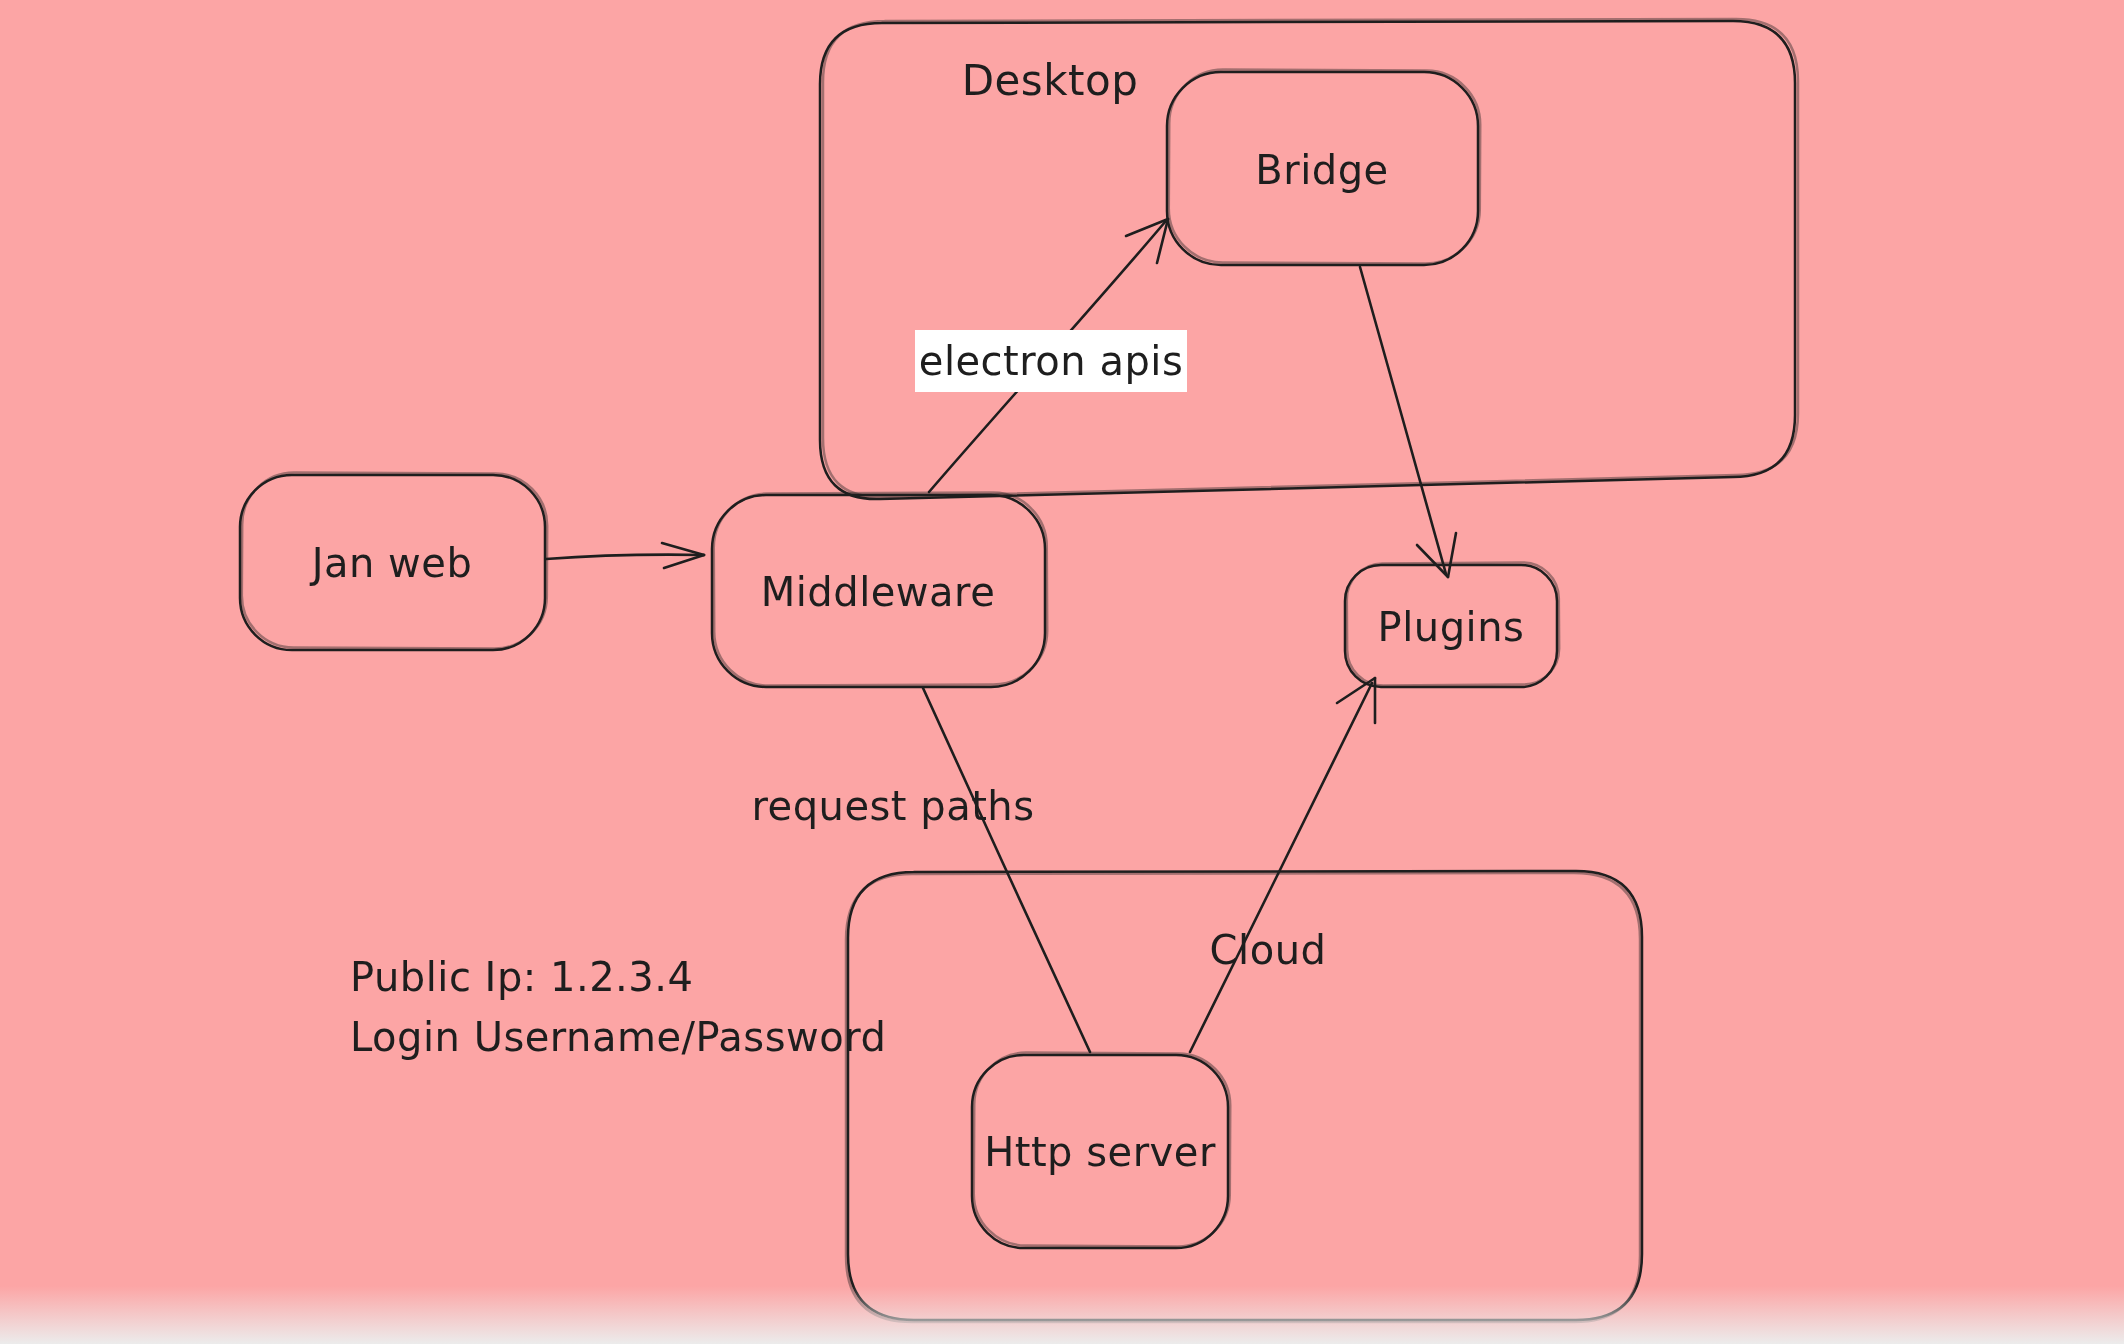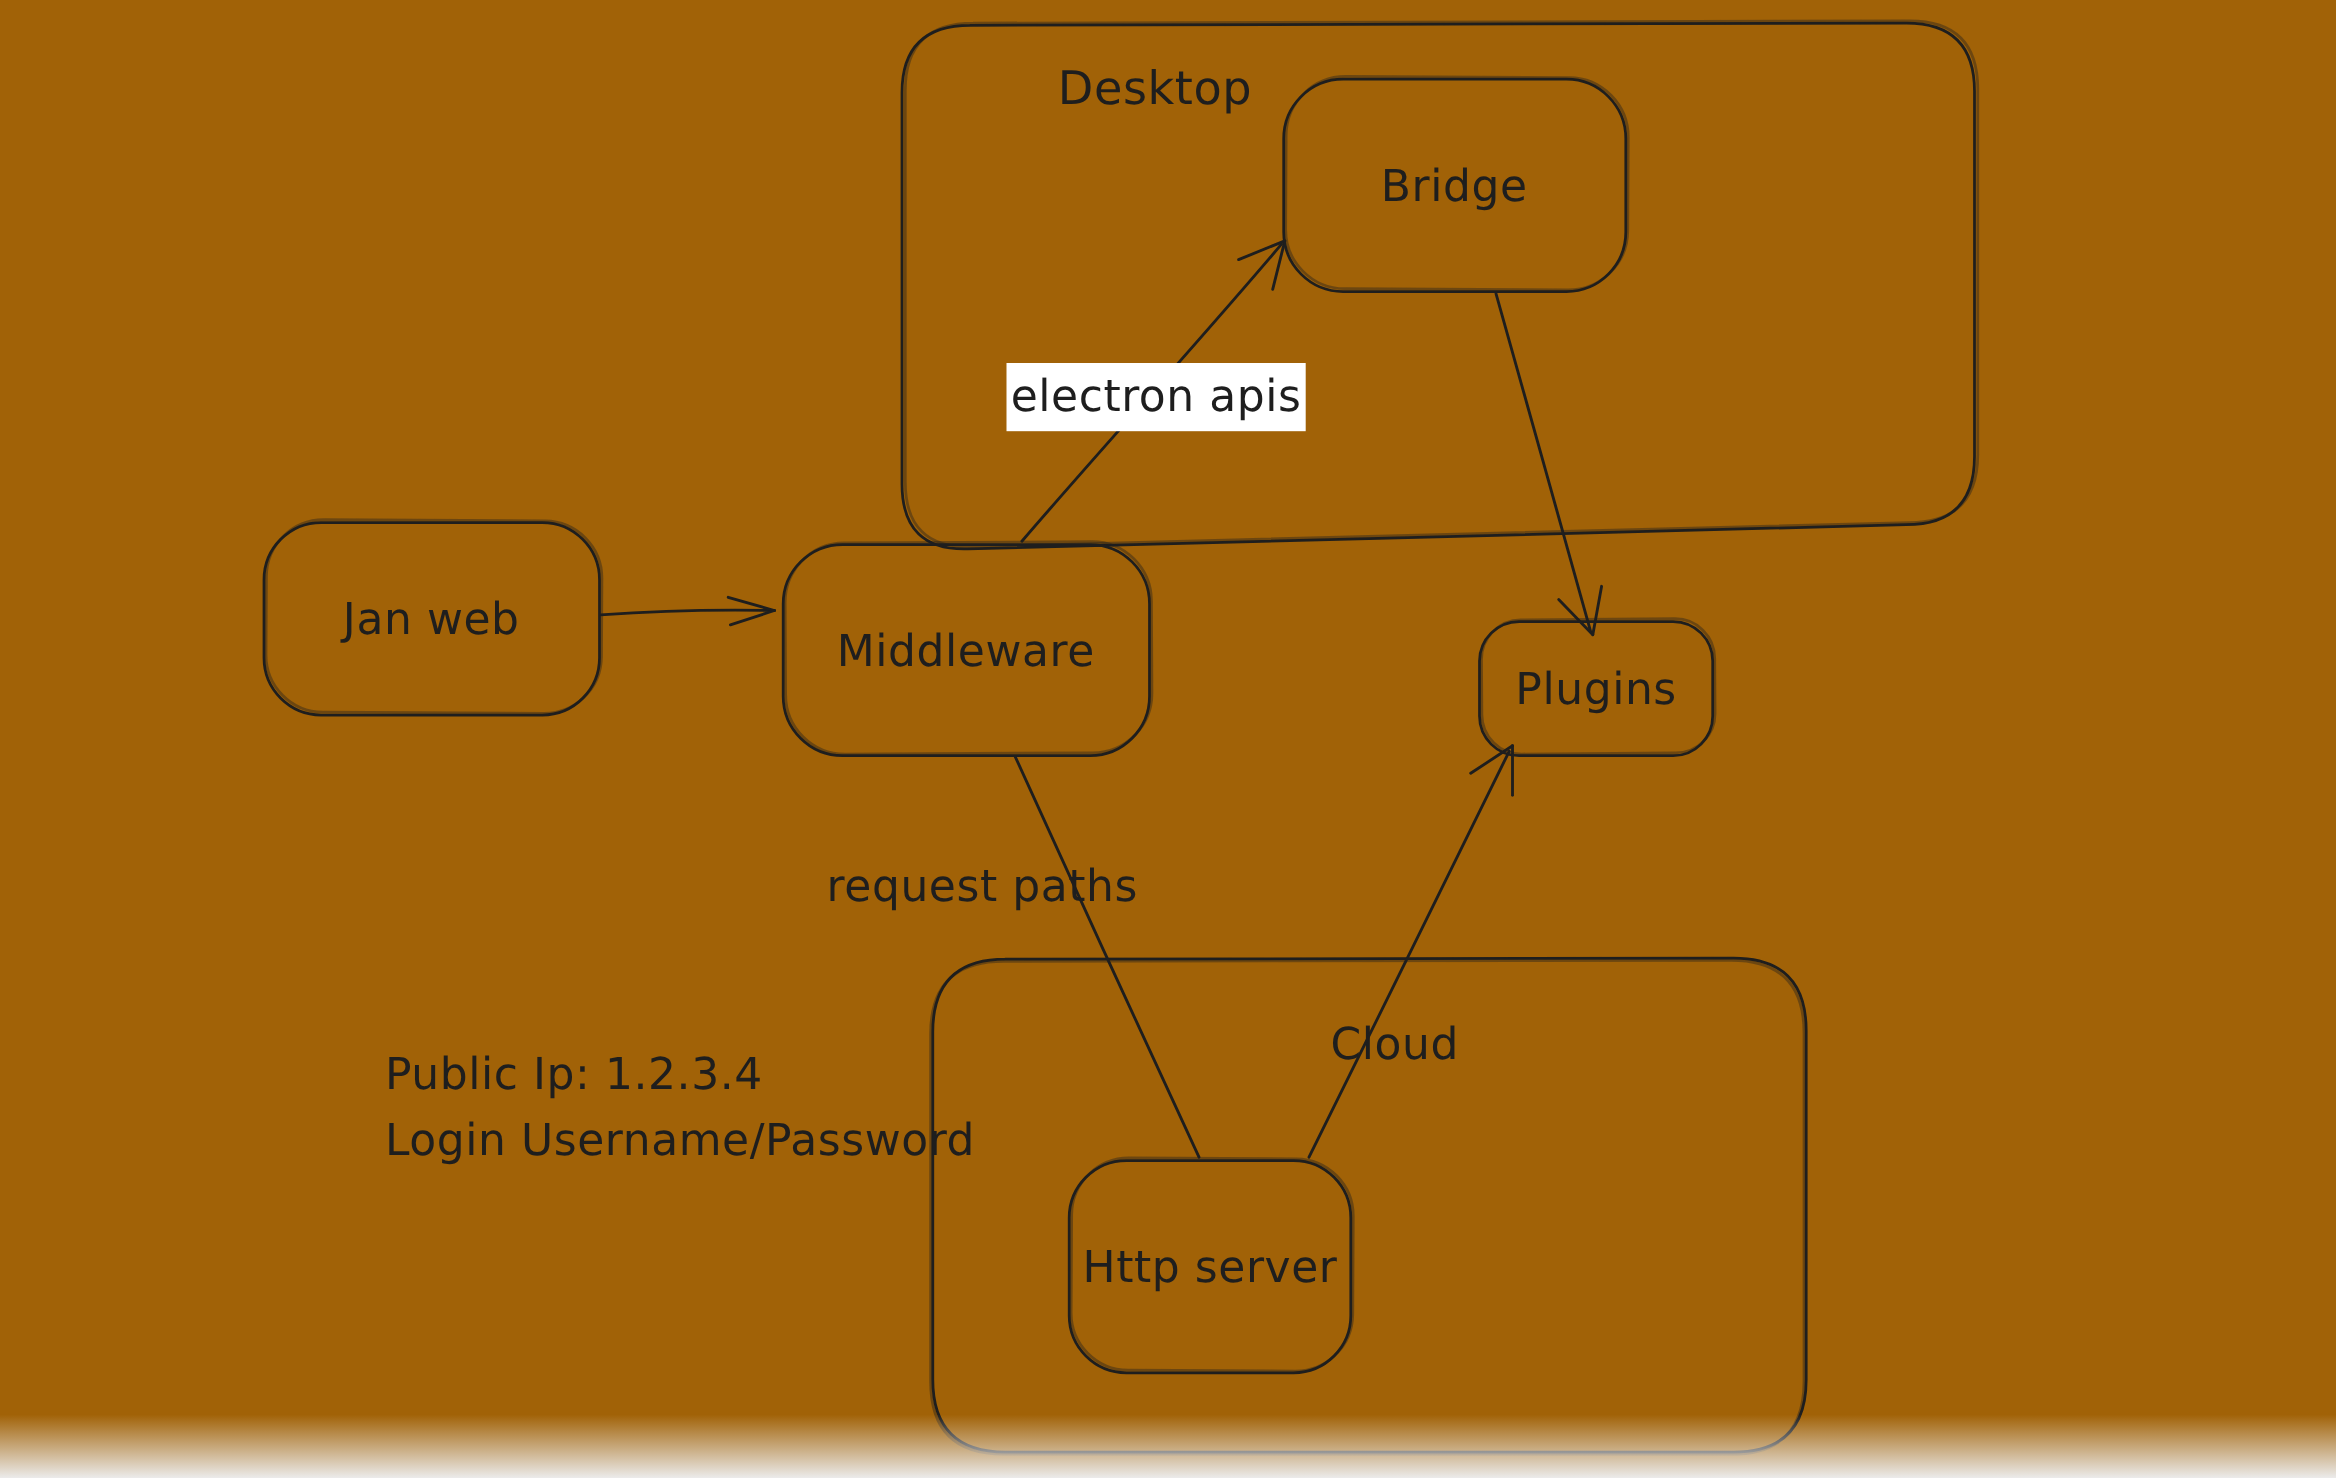--- a/index.html
+++ b/index.html
@@ -1,16 +1,16 @@
 <!DOCTYPE html>
 <html><head>
 <meta charset="utf-8">
 <style>
   html,body{margin:0;padding:0;background:#ffffff;}
-  .stage{position:relative;width:2124px;height:1344px;background:#a16207;overflow:hidden;
+  .stage{position:relative;width:2124px;height:1344px;background:#fca5a5;overflow:hidden;
          font-family:"DejaVu Sans","Liberation Sans",sans-serif;}
   svg{position:absolute;left:0;top:0;}
   .shape{fill:none;stroke:#1e1e1e;stroke-width:2.5;stroke-linecap:round;stroke-linejoin:round;}
   .ghost{opacity:.4;}
   .edge{fill:none;stroke:#1e1e1e;stroke-width:2.6;stroke-linecap:round;stroke-linejoin:round;}
   .barb{fill:none;stroke:#1e1e1e;stroke-width:2.6;stroke-linecap:round;}
   .lbl{fill:#1e1e1e;font-size:40px;letter-spacing:.5px;text-anchor:middle;dominant-baseline:central;}
   .lbl-big{font-size:42px;}
   .lbl-left{text-anchor:start;}
   .lblbg{fill:#ffffff;}

